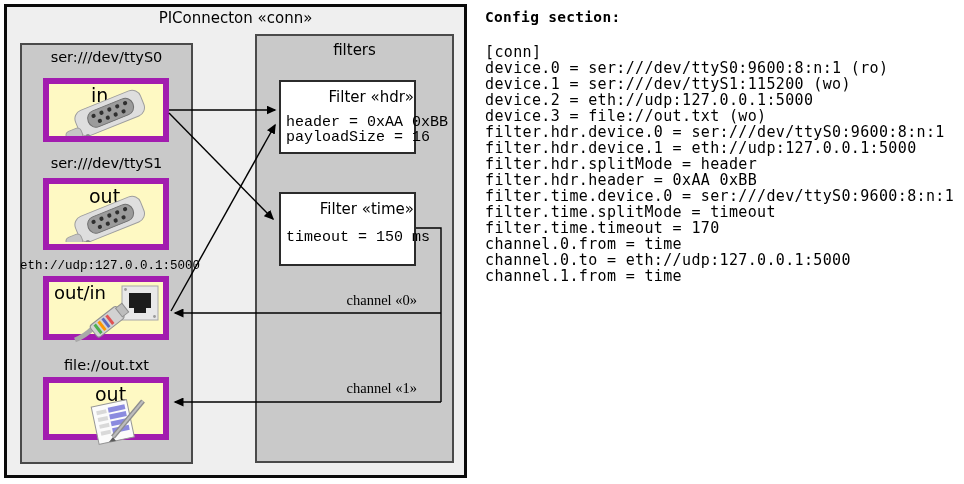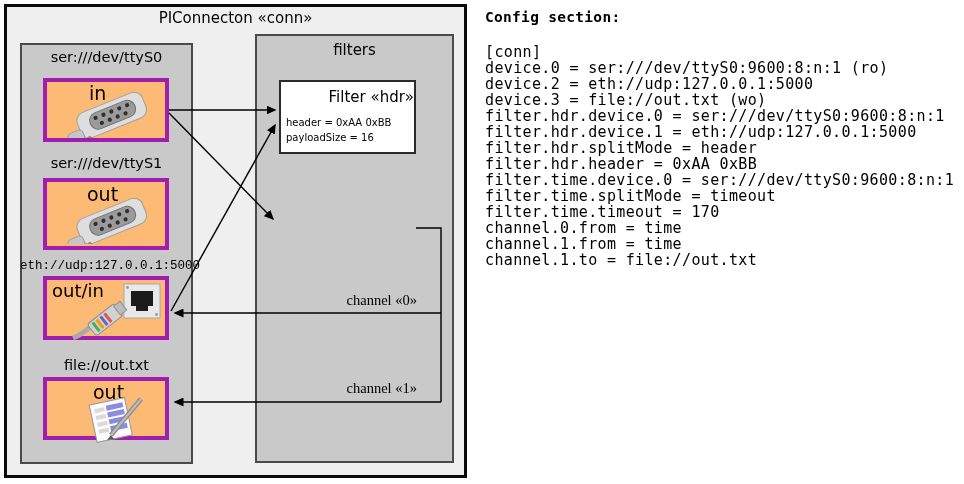--- a/index.html
+++ b/index.html
@@ -11,25 +11,25 @@
   .abs{position:absolute;}
   
   .outer-box{left:4px;top:4px;width:463px;height:474px;background:#efefef;border:3px solid #0a0a0a;}
   .diagram-title{left:4px;top:9px;width:463px;text-align:center;font-size:15px;}
   .panel{background:#c9c9c9;border:2px solid #4a4a4a;}
   .devices-panel{left:20px;top:43px;width:173px;height:421px;}
   .filters-panel{left:255px;top:34px;width:199px;height:429px;}
   .filters-title{left:255px;top:41px;width:199px;text-align:center;font-size:15px;}
   .dev-label{left:20px;width:173px;text-align:center;font-size:14.5px;white-space:nowrap;}
   .dev-label.small{font-size:12.5px;}
-  .white-box{background:#fdba74;border:4px solid #a21caf;}
+  .white-box{background:#fef9c3;border:6px solid #a21caf;}
   .io-text{position:absolute;font-size:19px;line-height:20px;}
   .filter-box{background:#ffffff;border:2px solid #2b2b2b;}
   .filter-title{width:100%;text-align:right;font-size:15px;margin-top:6px;}
-  .filter-props{position:absolute;left:5px;top:33px;font-size:10px;line-height:15px;white-space:nowrap;}
+  .filter-props{position:absolute;left:5px;top:33px;font-size:15px;line-height:15px;white-space:nowrap;font-family:Liberation Mono, monospace;}
   .channel-label{width:127px;text-align:right;font-size:14.5px;white-space:nowrap;font-family:Liberation Serif, serif;}
   .arrows{left:0;top:0;pointer-events:none;}
   
   .config{font-family:"DejaVu Sans Mono","Liberation Mono",monospace;}
   .config-heading{left:485px;top:9px;font-size:14.5px;font-weight:bold;letter-spacing:.3px;white-space:pre;}
   .config-lines{left:485px;top:44px;width:476px;}
   .config-line{font-size:15px;line-height:16px;height:16px;letter-spacing:.35px;white-space:pre;}
 </style>
 </head>
 <body>
@@ -133,20 +133,26 @@
   <div class="abs filters-title">filters</div>
 
   <div class="abs filter-box" style="left:279px;top:80px;width:137px;height:74px;">
     <div class="filter-title">Filter «hdr»</div>
     <div class="filter-props">
       <div>header = 0xAA 0xBB</div>
       <div>payloadSize = 16</div>
     </div>
   </div>
 
+  <div class="abs filter-box" style="left:279px;top:192px;width:137px;height:74px;">
+    <div class="filter-title">Filter «time»</div>
+    <div class="filter-props" style="top:36px;">
+      <div>timeout = 150 ms</div>
+    </div>
+  </div>
 
   <div class="abs channel-label" style="left:290px;top:292px;">channel «0»</div>
   <div class="abs channel-label" style="left:290px;top:380px;">channel «1»</div>
 
   <svg class="abs arrows" width="964" height="484" viewBox="0 0 964 484">
     <defs>
       <marker id="arrow" markerUnits="userSpaceOnUse" markerWidth="11" markerHeight="9" refX="8.5" refY="4.5" orient="auto">
         <path d="M0,0 L10,4.5 L0,9 z" fill="#000"></path>
       </marker>
     </defs>
@@ -157,27 +163,28 @@
       <path d="M416,228 H441 V402"></path>
       <line x1="441" y1="313" x2="175" y2="313" marker-end="url(#arrow)"></line>
       <line x1="441" y1="402" x2="175" y2="402" marker-end="url(#arrow)"></line>
     </g>
   </svg>
 
   <div class="abs config config-heading">Config section:</div>
   <div class="abs config config-lines">
     <div class="config-line">[conn]</div>
     <div class="config-line">device.0 = ser:///dev/ttyS0:9600:8:n:1 (ro)</div>
+    <div class="config-line">device.1 = ser:///dev/ttyS1:115200 (wo)</div>
     <div class="config-line">device.2 = eth://udp:127.0.0.1:5000</div>
     <div class="config-line">device.3 = file://out.txt (wo)</div>
     <div class="config-line">filter.hdr.device.0 = ser:///dev/ttyS0:9600:8:n:1</div>
     <div class="config-line">filter.hdr.device.1 = eth://udp:127.0.0.1:5000</div>
     <div class="config-line">filter.hdr.splitMode = header</div>
     <div class="config-line">filter.hdr.header = 0xAA 0xBB</div>
     <div class="config-line">filter.time.device.0 = ser:///dev/ttyS0:9600:8:n:1</div>
     <div class="config-line">filter.time.splitMode = timeout</div>
     <div class="config-line">filter.time.timeout = 170</div>
     <div class="config-line">channel.0.from = time</div>
+    <div class="config-line">channel.0.to = eth://udp:127.0.0.1:5000</div>
     <div class="config-line">channel.1.from = time</div>
-    <div class="config-line">channel.1.to = file://out.txt</div>
   </div>
 
 </div>
 
 </body></html>

